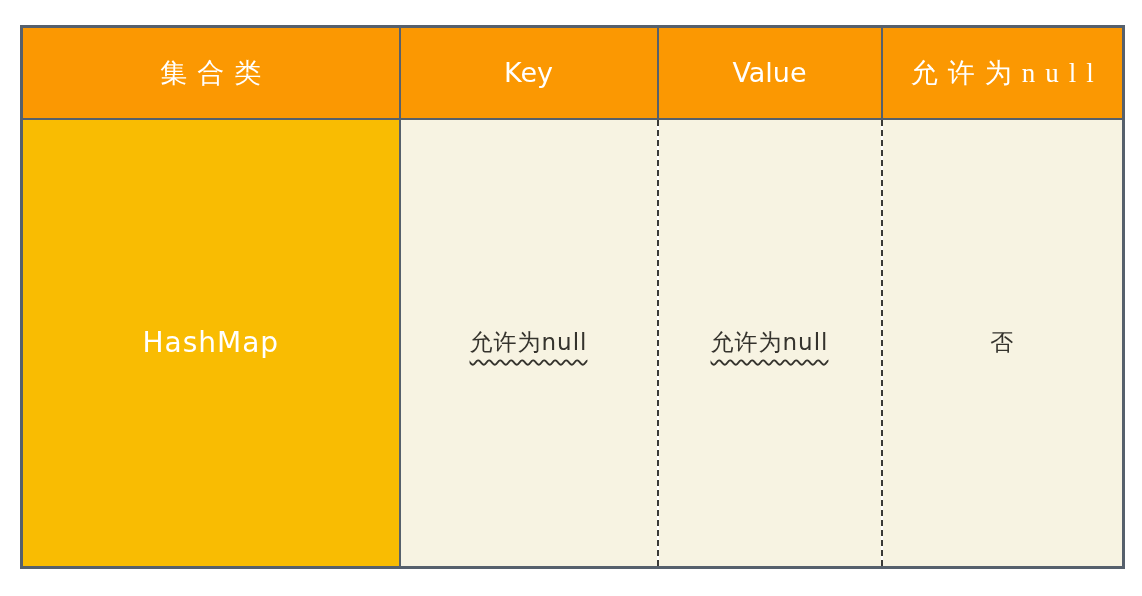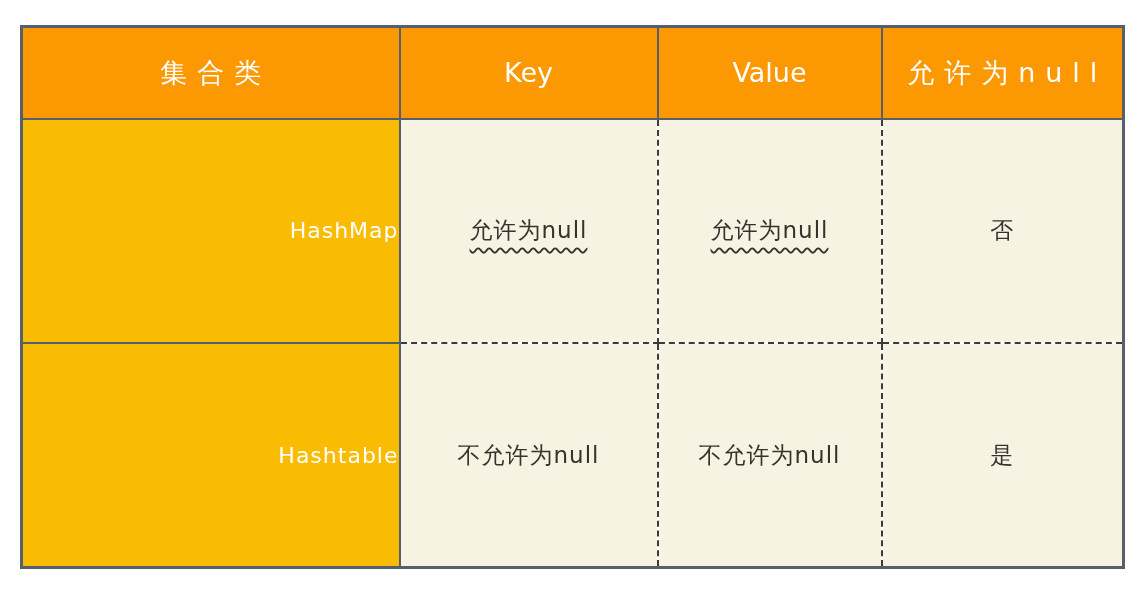--- a/index.html
+++ b/index.html
@@ -39,29 +39,29 @@
   thead th {
     background: var(--header-bg, #FB9802);
     color: var(--header-text, #ffffff);
     border: 2px solid var(--grid, #56606C);
     font-weight: normal;
     font-size: 27px;
   }
   .cjk-head {
     letter-spacing: 10px;
     text-indent: 10px;
+    font-family: Liberation Serif, serif;
   }
   tbody th.rowhead {
     background: var(--row-header-bg, #F9BC02);
     color: var(--header-text, #ffffff);
     border: 2px solid var(--grid, #56606C);
     font-weight: normal;
-    font-size: 22px;
+    font-size: 28px;
     letter-spacing: 1px;
-    text-align: right;
   }
   tbody td {
     background: var(--cell-bg, #F7F3E2);
     color: var(--cell-text, #35332D);
     border: 2px dashed var(--dash, #3A3A38);
     font-size: 23px;
     letter-spacing: 1px;
   }
   .cell-text { display: inline-block; }
   .wavy {
@@ -91,21 +91,15 @@
         <th class="cjk-head">允许为null</th>
       </tr>
     </thead>
     <tbody>
         <tr>
           <th class="rowhead">HashMap</th>
           <td><span class="cell-text wavy">允许为null</span></td>
           <td><span class="cell-text wavy">允许为null</span></td>
           <td>否</td>
         </tr>
-        <tr>
-          <th class="rowhead">Hashtable</th>
-          <td><span class="cell-text">不允许为null</span></td>
-          <td><span class="cell-text">不允许为null</span></td>
-          <td>是</td>
-        </tr>
       </tbody>
   </table>
 </div>
 
 </body></html>

